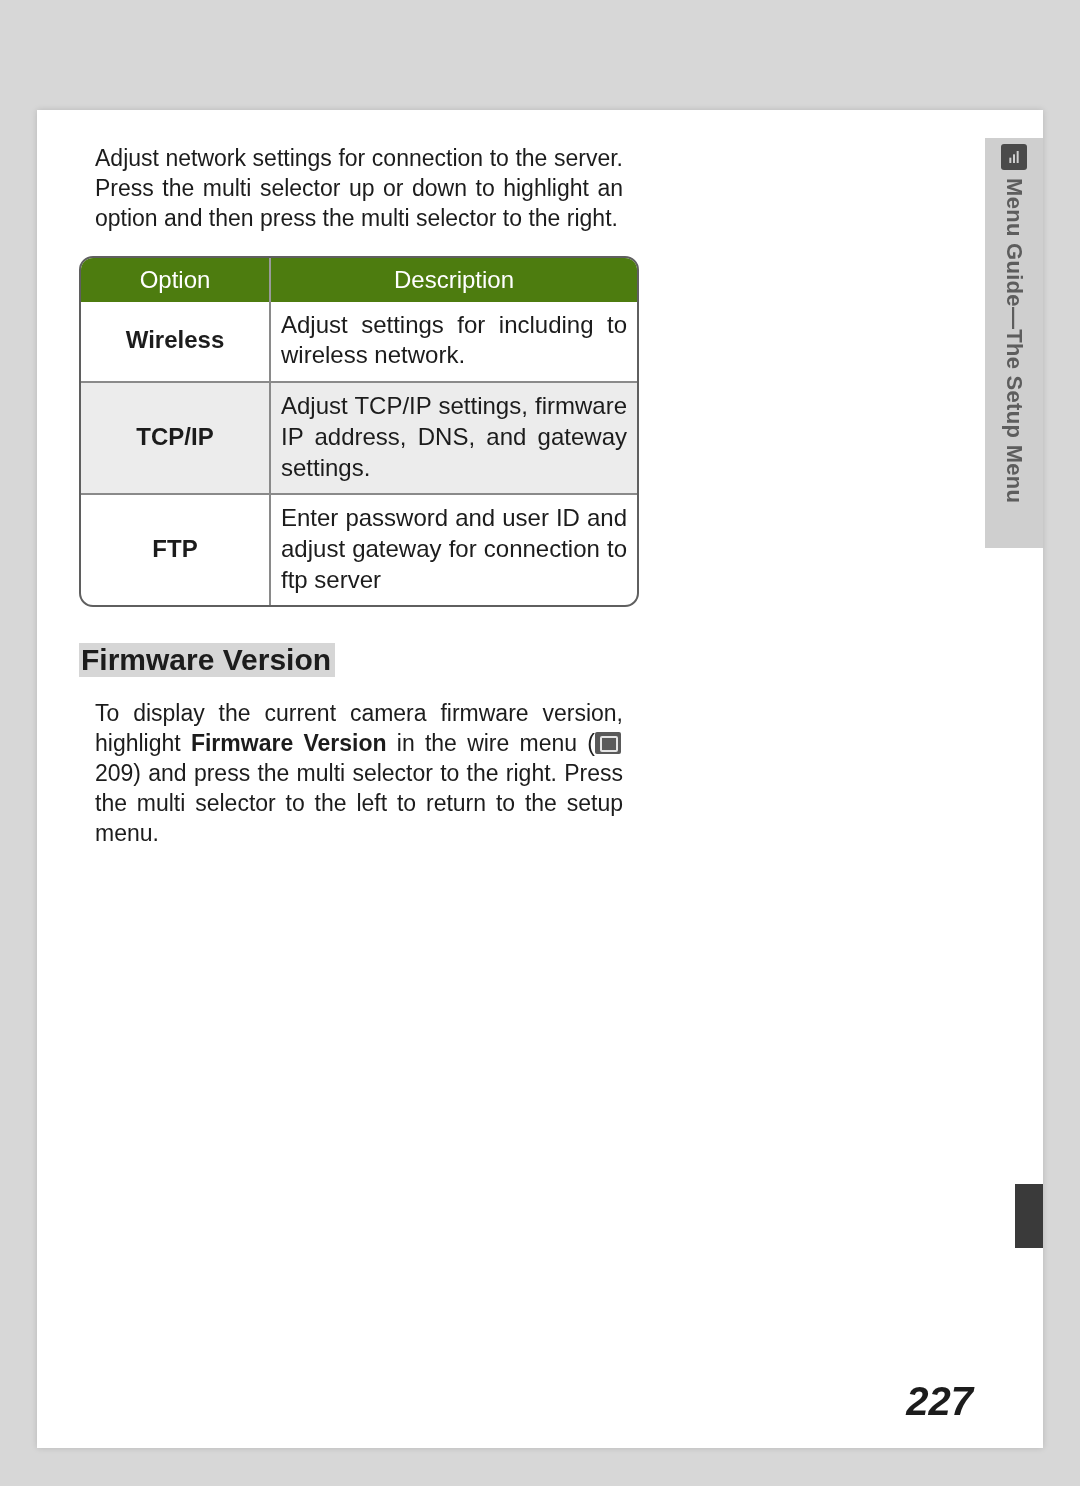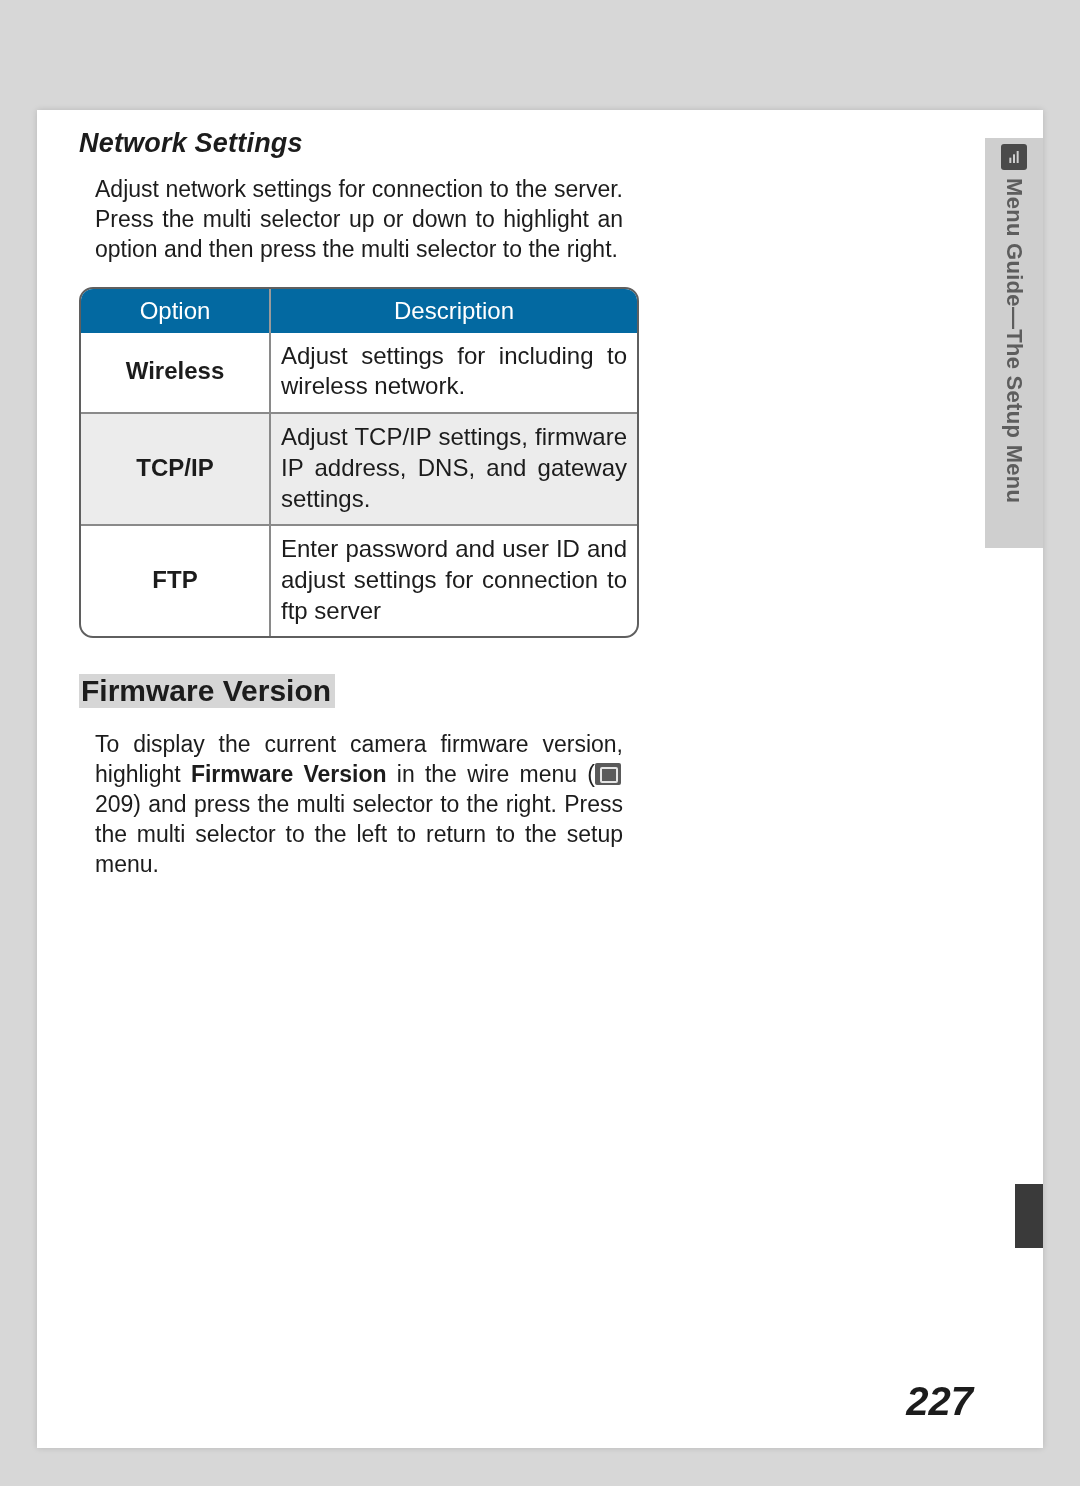--- a/index.html
+++ b/index.html
@@ -110,21 +110,21 @@
   .opt-table {
     border-collapse: separate;
     border-spacing: 0;
     width: 100%;
     margin-top: 22px;
     border: 2px solid #5f5f5f;
     border-radius: 14px;
     overflow: hidden;
   }
   .opt-table th {
-    background: #0369a1;
+    background: #4d7c0f;
     color: #ffffff;
     font-weight: 400;
     font-size: 24px;
     padding: 8px 6px;
     text-align: center;
   }
   .opt-table th:first-child { border-right: 2px solid #9a9a9a; }
   .opt-table td {
     font-size: 24px;
     padding: 8px 10px 10px 10px;
@@ -176,42 +176,41 @@
           <rect x="10.5" y="8" width="3" height="13"></rect>
           <rect x="16" y="3" width="3" height="18"></rect>
         </svg>
     </div>
     <div class="tab-text">Menu Guide—The Setup Menu</div>
   </div>
   <div class="thumb-mark"></div>
 
   <div class="content">
 
-    <p class="section-title">Network Settings</p>
     <p class="body-text">Adjust network settings for connection to the server.  Press the multi selector up or down to highlight an option and then press the multi se­lector to the right.</p>
 
     <table class="opt-table">
       <thead>
         <tr>
           <th>Option</th>
           <th>Description</th>
         </tr>
       </thead>
       <tbody id="table-body">
           <tr>
             <td class="opt">Wireless</td>
             <td class="desc"><span>Adjust settings for including to wire­less network.</span></td>
           </tr>
           <tr class="shade">
             <td class="opt">TCP/IP</td>
             <td class="desc"><span>Adjust TCP/IP settings, firmware IP ad­dress, DNS, and gateway settings.</span></td>
           </tr>
           <tr>
             <td class="opt">FTP</td>
-            <td class="desc"><span>Enter password and user ID and adjust settings for connection to ftp server</span></td>
+            <td class="desc"><span>Enter password and user ID and adjust gateway for connection to ftp server</span></td>
           </tr>
         </tbody>
     </table>
 
     <div class="h2">Firmware Version</div>
     <p class="body-text" id="fw-body"><span>To display the current camera firmware version, highlight </span><span class="b">Firmware Version</span><span> in the wire menu (</span><span class="inline-icon"></span><span> 209) and press the multi selector to the right. Press the multi selector to the left to return to the setup menu.</span></p>
 
   </div>
 
   <div class="page-number">227</div>

